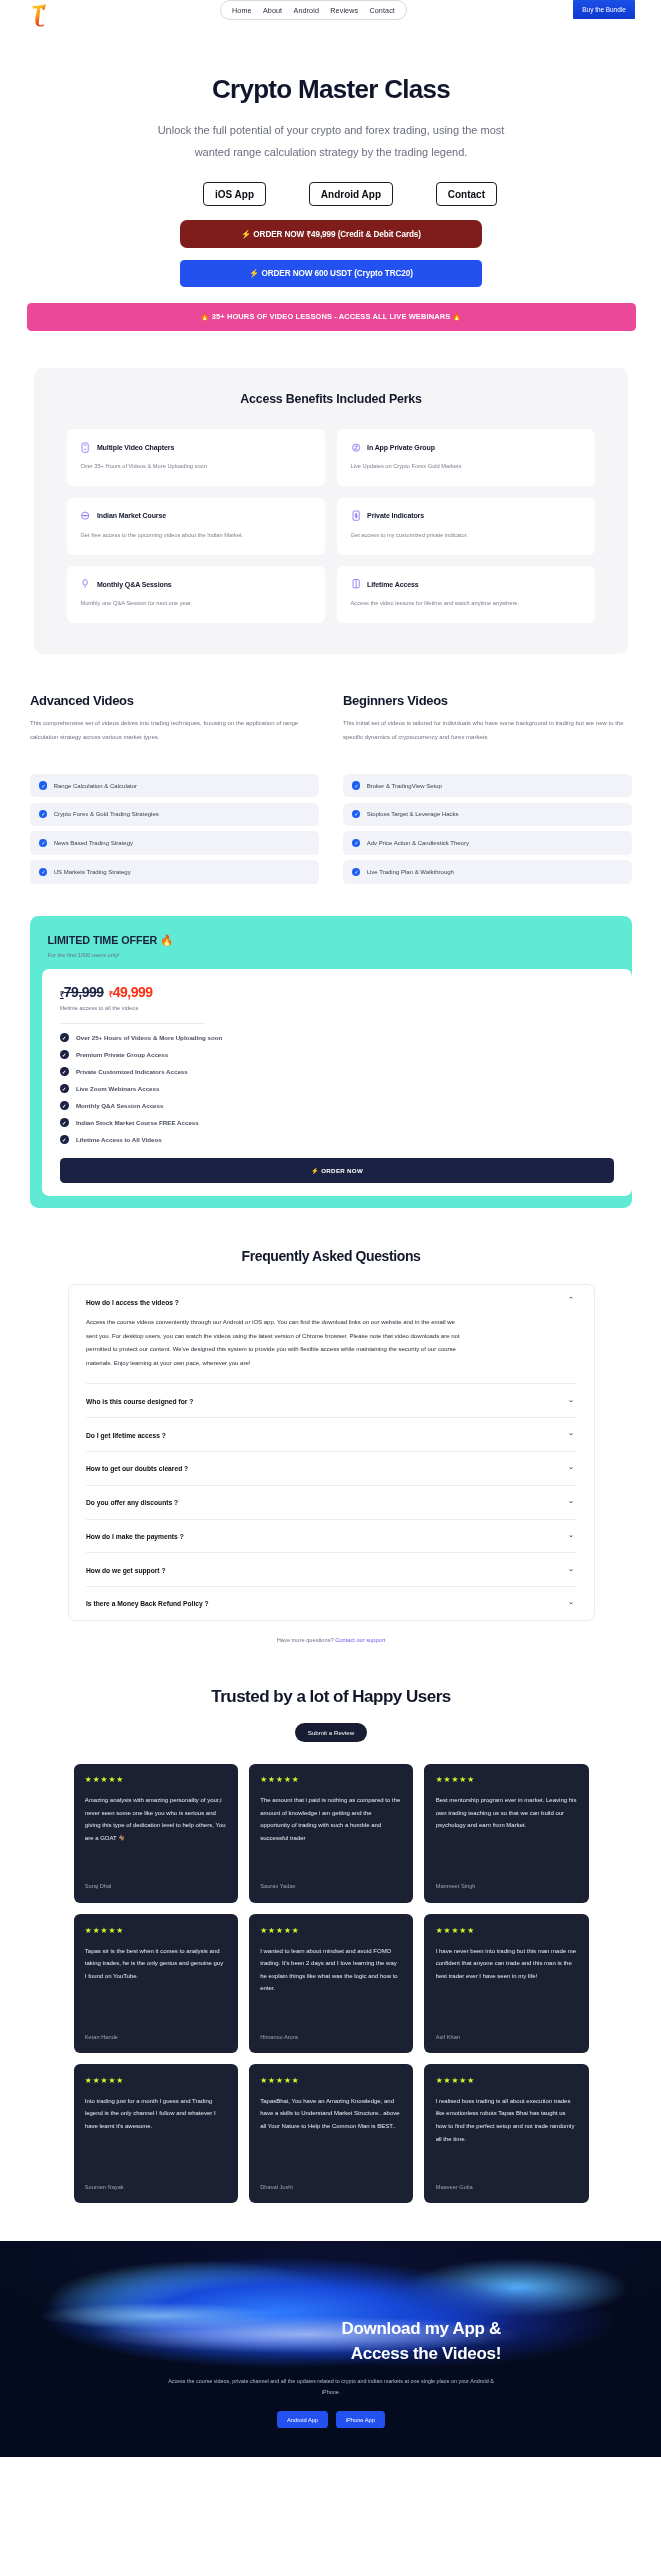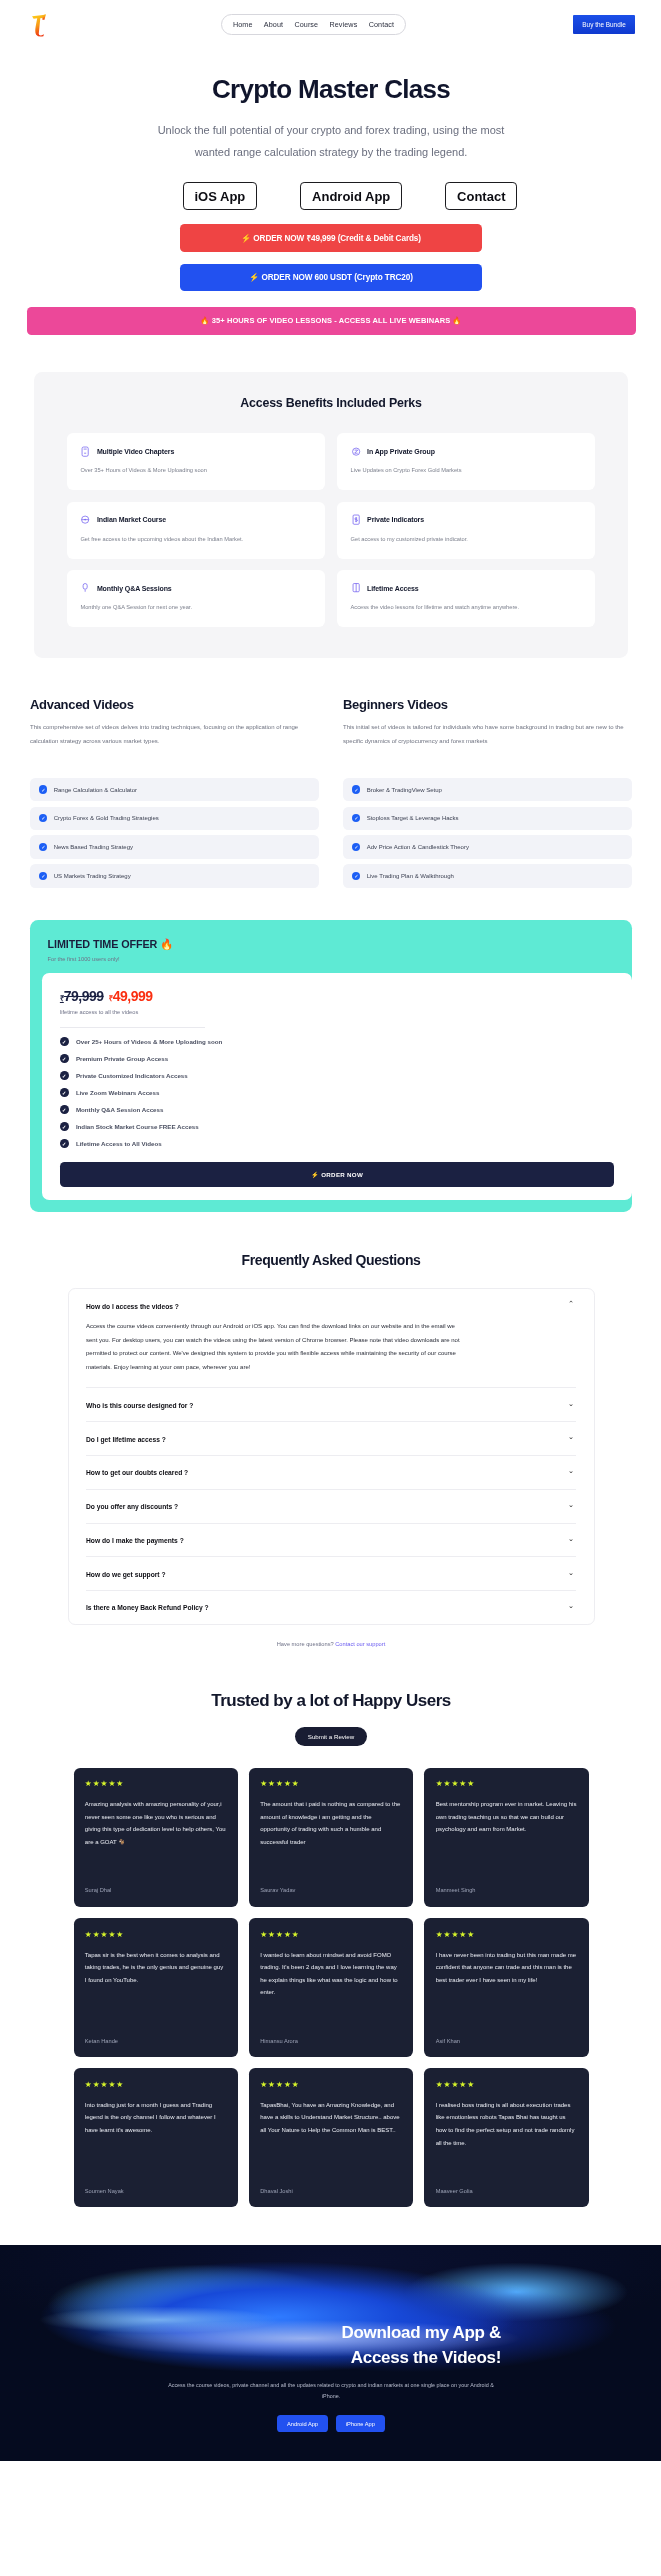--- a/index.html
+++ b/index.html
@@ -10,21 +10,21 @@
     color: #12172b;
     width: 662px;
     overflow-x: hidden;
   }
   .wrap { width: 662px; margin: 0 auto; }
 
   
   .nav {
     height: 49px;
     display: flex;
-    align-items: center;
+    align-items: flex-start;
     padding: 0 27px;
     background: #fff;
   }
   .logo {
     width: 27px; height: 30px;
     display: flex; align-items: center; justify-content: center;
   }
   .nav-center {
     flex: 1;
     display: flex;
@@ -73,42 +73,42 @@
     margin-top: 18.5px;
     display: flex;
     justify-content: center;
     gap: 5.2px;
   }
   .pill-btn {
     border: 0.5px solid #1b1b1f;
     background: #fff;
     border-radius: 4.1px;
     padding: 5.7px 10.8px;
-    font-size: 13px;
+    font-size: 10px;
     font-weight: 700;
     color: #0c0c12;
     cursor: pointer;
     font-family: "Liberation Sans", sans-serif;
     margin-left: 38px;
   }
   .cta {
     display: block;
     margin: 13.4px auto 0;
     width: 302px;
     border-radius: 4.6px;
     border: none;
     color: #fff;
     font-size: 8.2px;
     font-weight: 700;
     padding: 8.8px 0;
     cursor: pointer;
     font-family: "Liberation Sans", sans-serif;
     letter-spacing: -0.1px;
   }
-  .cta.green { background: #ef4444; }
+  .cta.green { background: #7f1d1d; border-radius: 7px; }
   .cta.blue  { background: #2251f0; margin-top: 11.3px; }
 
   .banner {
     margin: 15.5px auto 0;
     width: 609px;
     background: #ec4899;
     color: #fff;
     text-align: center;
     font-size: 7.5px;
     font-weight: 700;
@@ -387,21 +387,21 @@
         </linearGradient>
           </defs>
         <path d="M4 6 L30 3 L27 9 L20 10 L17 40 Q17 44 23 43 L27 41 L26 45 Q16 47 12 42 Q9 38 11 26 L14 10 L7 11 Z" fill="url(#lg)"></path>
         <path d="M24 4 L31 2 L28 13 L24 13 Z" fill="url(#lg)"></path>
       </svg>
     </div>
     <div class="nav-center">
       <div class="nav-pill">
         <a class="nav-link" href="#">Home</a>
         <a class="nav-link" href="#">About</a>
-        <a class="nav-link" href="#">Course</a>
+        <a class="nav-link" href="#">Android</a>
         <a class="nav-link" href="#">Reviews</a>
         <a class="nav-link" href="#">Contact</a>
       </div>
     </div>
     <button class="buy-btn">Buy the Bundle</button>
   </div>
 
   <div class="hero">
     <h1>Crypto Master Class</h1>
     <p class="sub">Unlock the full potential of your crypto and forex trading, using the most wanted range calculation strategy by the trading legend.</p>

